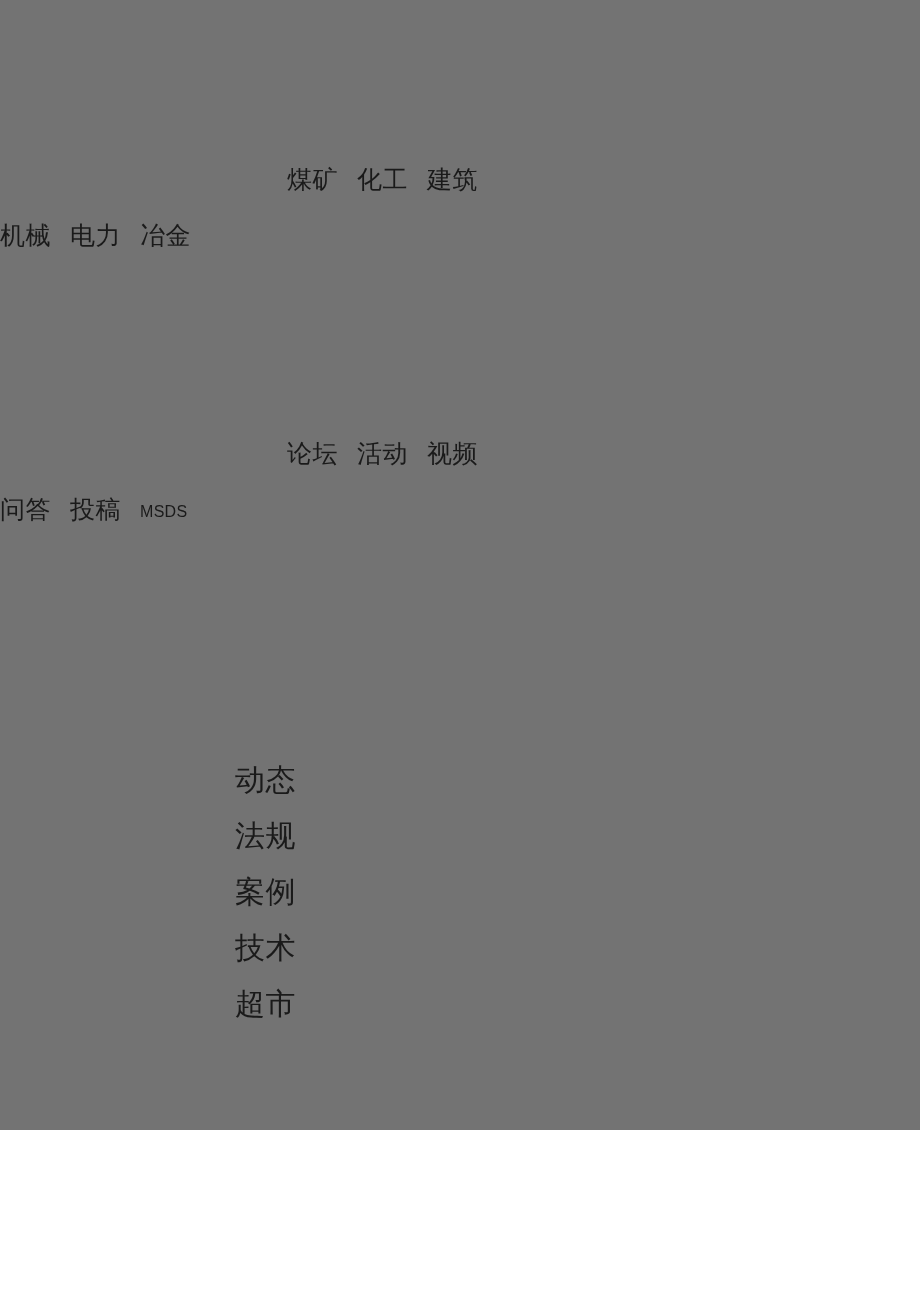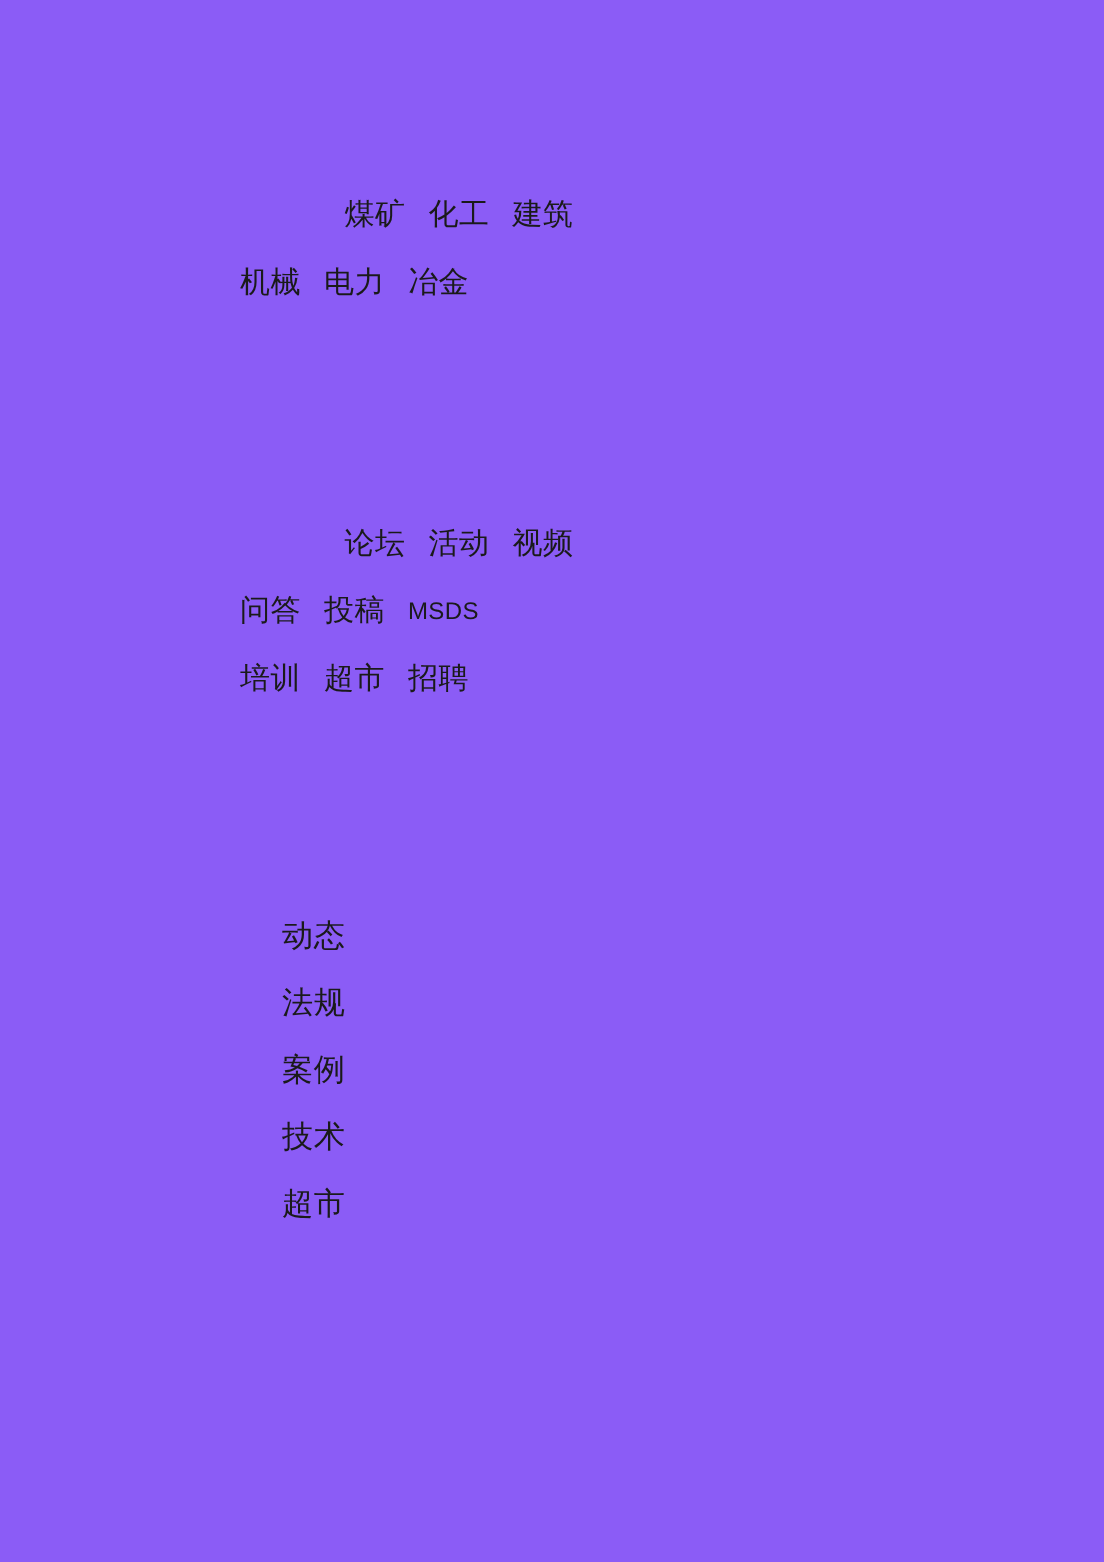--- a/index.html
+++ b/index.html
@@ -5,22 +5,22 @@
 <style>
   html, body {
     margin: 0;
     padding: 0;
     background: #ffffff;
   }
 
   .page {
     position: relative;
     width: 920px;
-    height: 1302px;
-    background: #8b5cf6;
+    height: 1130px;
+    background: #737373;
     overflow: hidden;
     font-family: "Liberation Serif", "DejaVu Serif", serif;
     color: #1a1a1a;
     -webkit-font-smoothing: antialiased;
   }
 
   
   .nav-block {
     position: absolute;
     left: 0;
@@ -33,73 +33,72 @@
   .nav-line {
     height: 56px;
     line-height: 56px;
     white-space: nowrap;
     font-size: 25px;
     letter-spacing: 0.5px;
   }
 
   
   .nav-line.indented { padding-left: 287px; }
-  .nav-line.flush    { padding-left: 200px; }
+  .nav-line.flush    { }
 
   .nav-item {
     display: inline-block;
     vertical-align: baseline;
     cursor: default;
   }
 
   .nav-gap {
     display: inline-block;
     width: 19px;
   }
 
   
   .nav-item.latin {
     font-family: "Liberation Sans", "DejaVu Sans", sans-serif;
-    font-size: 20px;
+    font-size: 16px;
     letter-spacing: 0.3px;
     position: relative;
     top: -1px;
   }
 
   
   #category-column {
     position: absolute;
     top: 752px;
     left: 235px;
     width: 240px;
   }
 
   .category-item {
     height: 56px;
     line-height: 56px;
-    font-size: 26px;
+    font-size: 30px;
     letter-spacing: 0.5px;
     white-space: nowrap;
     cursor: default;
   }
 </style>
 </head>
 <body>
 
 <div class="page">
 
   <div class="nav-block" id="nav-block-industries">
       <div class="nav-line indented"><span class="nav-item">煤矿</span><span class="nav-gap"></span><span class="nav-item">化工</span><span class="nav-gap"></span><span class="nav-item">建筑</span></div>
       <div class="nav-line flush"><span class="nav-item">机械</span><span class="nav-gap"></span><span class="nav-item">电力</span><span class="nav-gap"></span><span class="nav-item">冶金</span></div>
     </div>
 
   <div class="nav-block" id="nav-block-sections">
       <div class="nav-line indented"><span class="nav-item">论坛</span><span class="nav-gap"></span><span class="nav-item">活动</span><span class="nav-gap"></span><span class="nav-item">视频</span></div>
       <div class="nav-line flush"><span class="nav-item">问答</span><span class="nav-gap"></span><span class="nav-item">投稿</span><span class="nav-gap"></span><span class="nav-item latin">MSDS</span></div>
-      <div class="nav-line flush"><span class="nav-item">培训</span><span class="nav-gap"></span><span class="nav-item">超市</span><span class="nav-gap"></span><span class="nav-item">招聘</span></div>
     </div>
 
   <div id="category-column">
       <div class="category-item">动态</div>
       <div class="category-item">法规</div>
       <div class="category-item">案例</div>
       <div class="category-item">技术</div>
       <div class="category-item">超市</div>
     </div>
 

